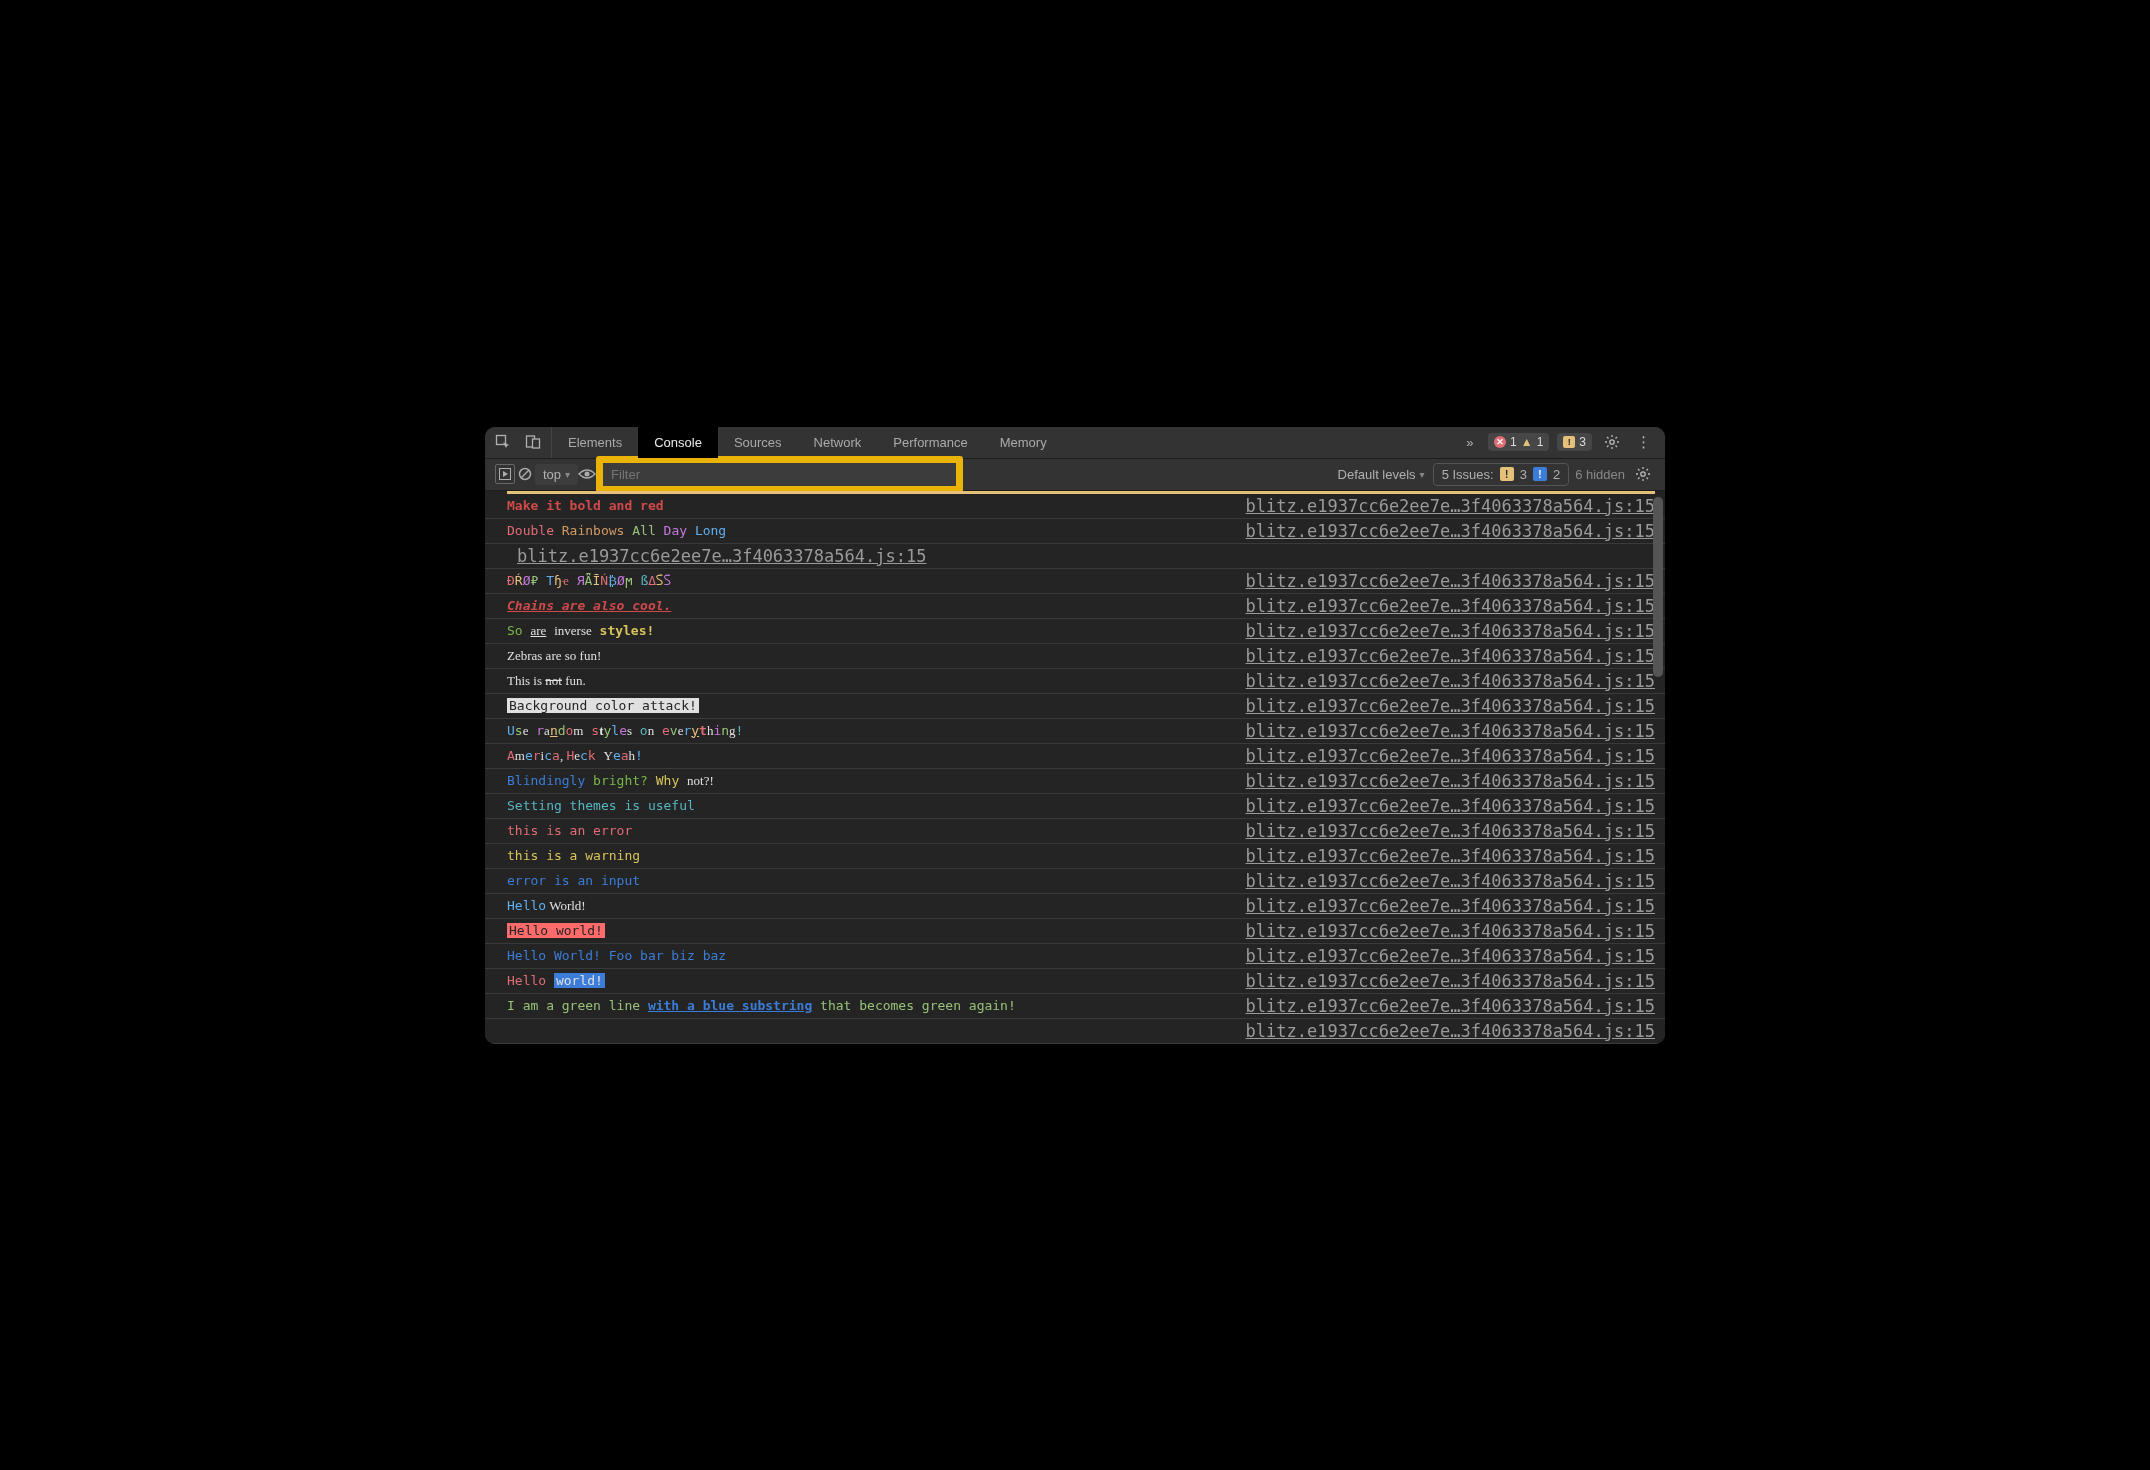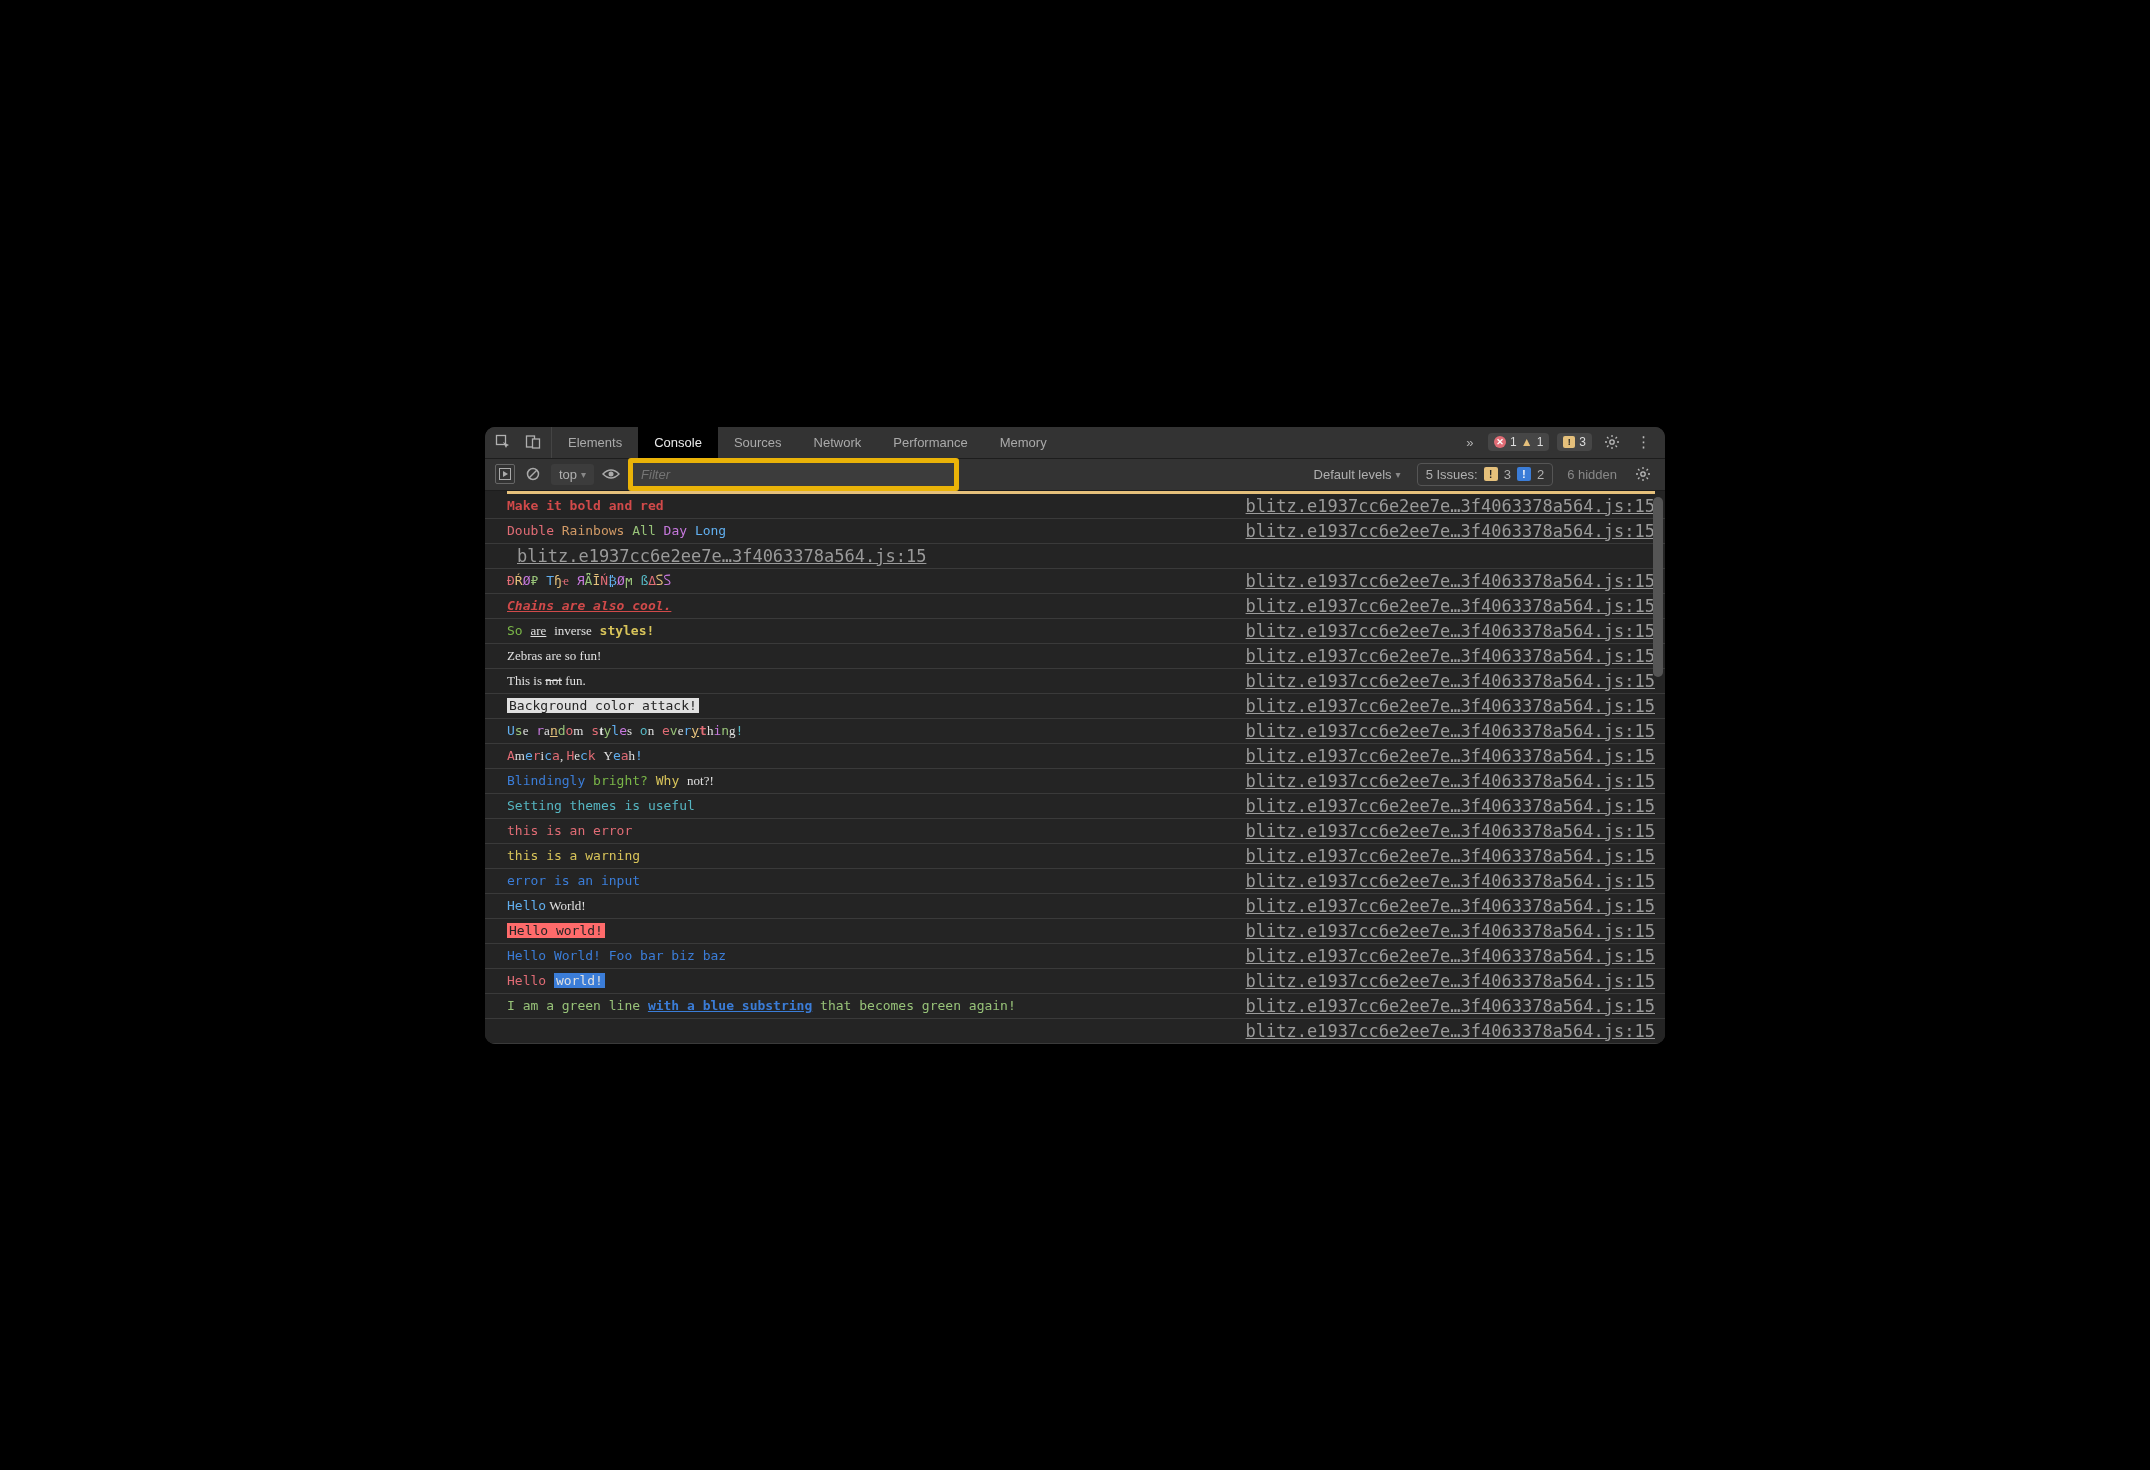--- a/index.html
+++ b/index.html
@@ -42,31 +42,31 @@
   .tabs { display:flex; height:100%; align-items:stretch; flex:1;}
   .tab { padding:0 16px; display:flex; align-items:center; color:#aaa; cursor:pointer; position:relative;}
   .tab.active { background:#000; color:#eaeaea; }
   .ts-right { display:flex; align-items:center; gap:8px; padding:0 10px; height:100%;}
   .pill { display:flex; align-items:center; gap:4px; background:#464646; border-radius:4px; padding:2px 6px; font-size:12px; color:#ddd;}
   .pill .micon { width:12px; height:12px; border-radius:2px; display:inline-flex; align-items:center; justify-content:center; font-size:9px; font-weight:bold;}
   .gear,.kebab{ color:#bbb; cursor:pointer; padding:0 4px; font-size:15px;}
   
   .toolbar {
     height:32px; background:#333;
-    display:flex; align-items:center; gap:8px;
+    display:flex; align-items:center; 
     padding:0 10px;
     border-bottom:1px solid #1d1d1d;
     font-size:13px; color:#b0b0b0;
   }
   .tbtn { width:20px; height:20px; border:1px solid #666; display:flex; align-items:center; justify-content:center; cursor:pointer; color:#aaa; font-size:11px; border-radius:2px;}
   .tbtn.noborder{border:none;}
   .context-sel { display:flex; align-items:center; gap:4px; padding:3px 8px; background:#3c3c3c; border-radius:3px; cursor:pointer;}
   .eye{ cursor:pointer; font-size:15px;}
   .filter-in { flex:1; max-width:380px; }
-  .filter-in input{ width:100%; background:#3c3c3c; border:5px solid #eab308; color:#ccc; padding:4px 8px; font-size:13px; border-radius:3px; outline:none;font-style:italic;}
+  .filter-in input{ width:100%; background:#3c3c3c; border:7px solid #eab308; color:#ccc; padding:4px 8px; font-size:13px; border-radius:3px; outline:none;}
   .spacer{flex:1;}
   .levels{ display:flex; align-items:center; gap:4px; cursor:pointer; padding:3px 8px;}
   .issues-pill { display:flex; align-items:center; gap:6px; border:1px solid #555; border-radius:4px; padding:3px 8px; cursor:pointer;}
   .hidden-label{ color:#888; padding:0 6px;}
   
   .console { background:#242424; font-family: Menlo, Consolas, monospace; font-size:13px; max-height:620px; overflow:hidden; position:relative;}
   .row { display:flex; align-items:center; border-bottom:1px solid #3a3a3a; padding:2px 10px 2px 22px; min-height:24px;}
   .msg { flex:1; color:#ccc; white-space:pre; overflow:hidden;}
   .src { color:#9a9a9a; text-decoration:underline; cursor:pointer; font-size:17px; white-space:nowrap; padding-left:10px;}
   .topline { height:3px; background:#e5c07b; margin:0 10px 0 22px;}

